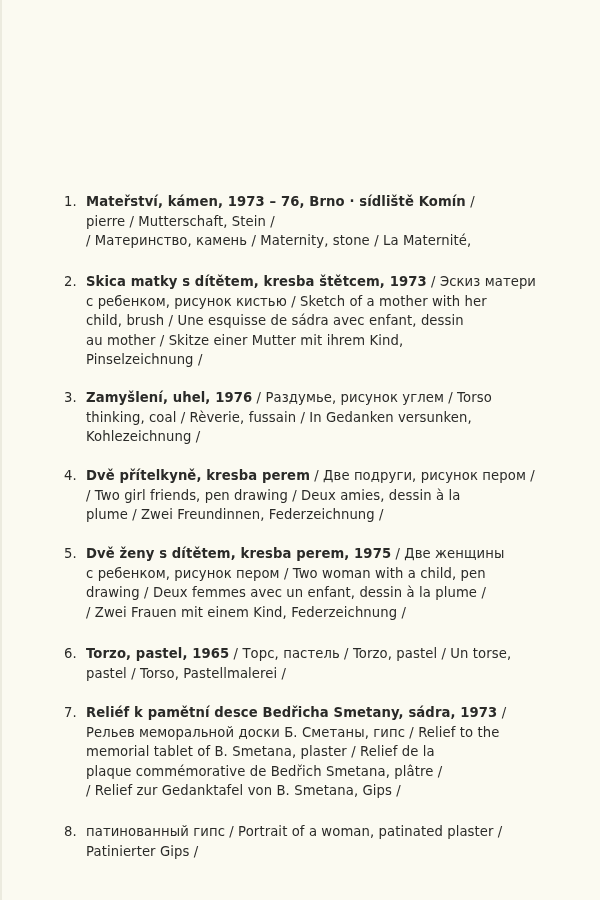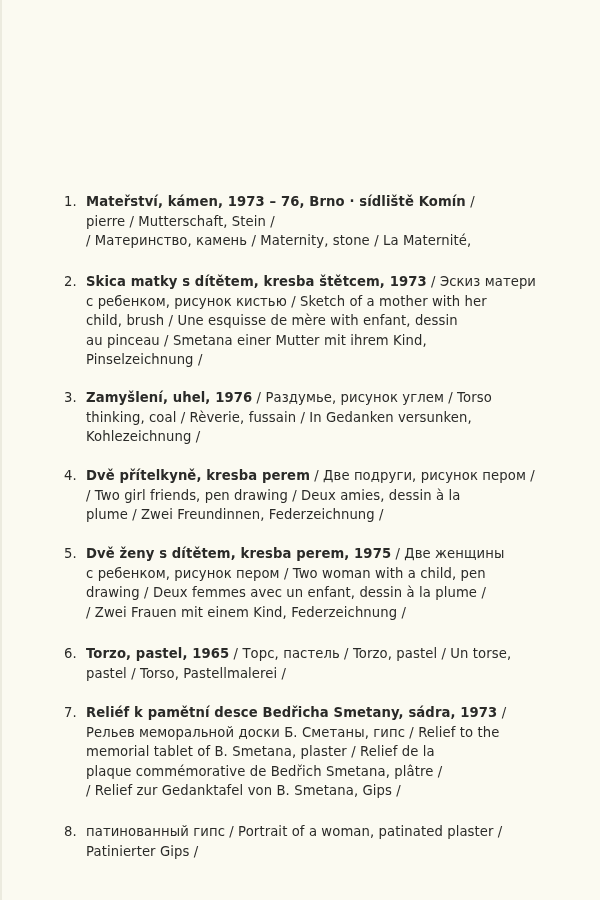--- a/index.html
+++ b/index.html
@@ -66,22 +66,22 @@
       <span class="line">pierre / Mutterschaft, Stein /</span>
       <span class="line">/ Материнство, камень / Maternity, stone / La Maternité,</span>
     </span>
   </li>
 
   <li class="entry" style="position:absolute; top:80px;">
     <span class="entry-num">2.</span>
     <span class="entry-body">
       <span class="line"><span class="entry-title">Skica matky s dítětem, kresba štětcem, 1973</span><span> / Эскиз матери</span></span>
       <span class="line">с ребенком, рисунок кистью / Sketch of a mother with her</span>
-      <span class="line">child, brush / Une esquisse de mère with enfant, dessin</span>
-      <span class="line">au pinceau / Smetana einer Mutter mit ihrem Kind,</span>
+      <span class="line">child, brush / Une esquisse de sádra avec enfant, dessin</span>
+      <span class="line">au mother / Skitze einer Mutter mit ihrem Kind,</span>
       <span class="line">Pinselzeichnung /</span>
     </span>
   </li>
 
   <li class="entry" style="position:absolute; top:196px;">
     <span class="entry-num">3.</span>
     <span class="entry-body">
       <span class="line"><span class="entry-title">Zamyšlení, uhel, 1976</span><span> / Раздумье, рисунок углем / Torso</span></span>
       <span class="line">thinking, coal / Rèverie, fussain / In Gedanken versunken,</span>
       <span class="line">Kohlezeichnung /</span>

